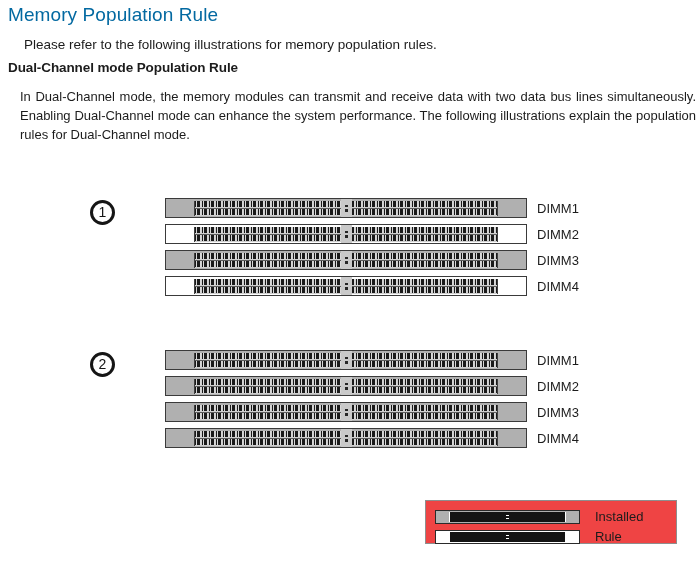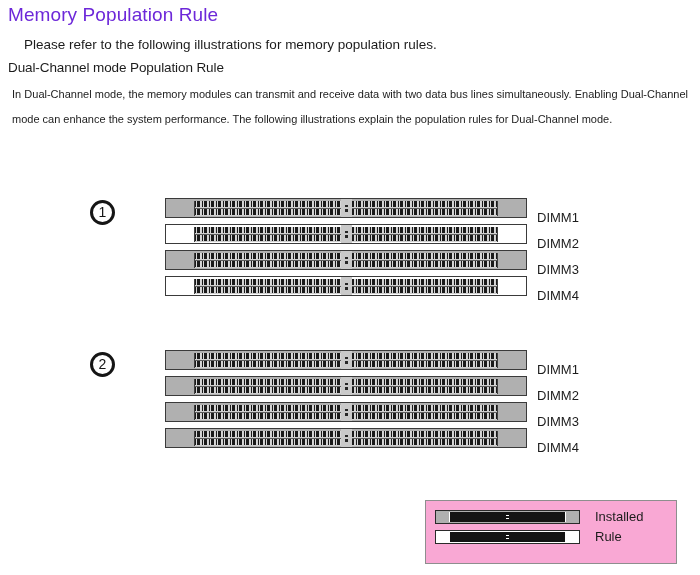--- a/index.html
+++ b/index.html
@@ -21,37 +21,37 @@
     position: absolute;
     left: 8px;
     top: 4px;
     width: 684px;
   }
   .page-title {
     font-size: 19px;
     font-weight: 400;
     letter-spacing: 0.1px;
     margin: 0 0 9px 0;
-    color: #6d28d9;
+    color: #0369a1;
   }
   .intro-line {
     font-size: 13.5px;
     line-height: 19px;
     margin: 0 0 6px 16px;
   }
   .sub-title {
     font-size: 13.5px;
-    font-weight: normal;
+    font-weight: bold;
     margin: 0 0 7px 0;
     letter-spacing: -0.1px;
   }
   .body-para {
-    font-size: 11px;
-    line-height: 25px;
-    margin: 4px;
+    font-size: 13px;
+    line-height: 19px;
+    margin: 12px;
     text-align: justify;
     text-justify: inter-word;
     width: 676px;
   }
 
   
   .group {
     position: absolute;
     left: 0;
     width: 700px;
@@ -167,37 +167,37 @@
     width: 3px;
     height: 2.4px;
     background: #262626;
   }
   .key-notch::before { top: 5.6px; }
   .key-notch::after  { top: 10.2px; }
 
   .slot-label {
     position: absolute;
     left: 372px;
-    top: 11px;
+    top: 2px;
     font-size: 13px;
     line-height: 18px;
     white-space: nowrap;
     color: #1c1c1c;
   }
 
   
   #legend {
     position: absolute;
     left: 425px;
     top: 500px;
     width: 252px;
-    height: 64px;
+    height: 44px;
     box-sizing: border-box;
     border: 1.2px solid #8e8e8e;
-    background: #f9a8d4;
+    background: #ef4444;
   }
   .legend-row {
     position: absolute;
     left: 9px;
     height: 14px;
   }
   .legend-row.r0 { top: 9px; }
   .legend-row.r1 { top: 29px; }
 
   .mini-slot {

